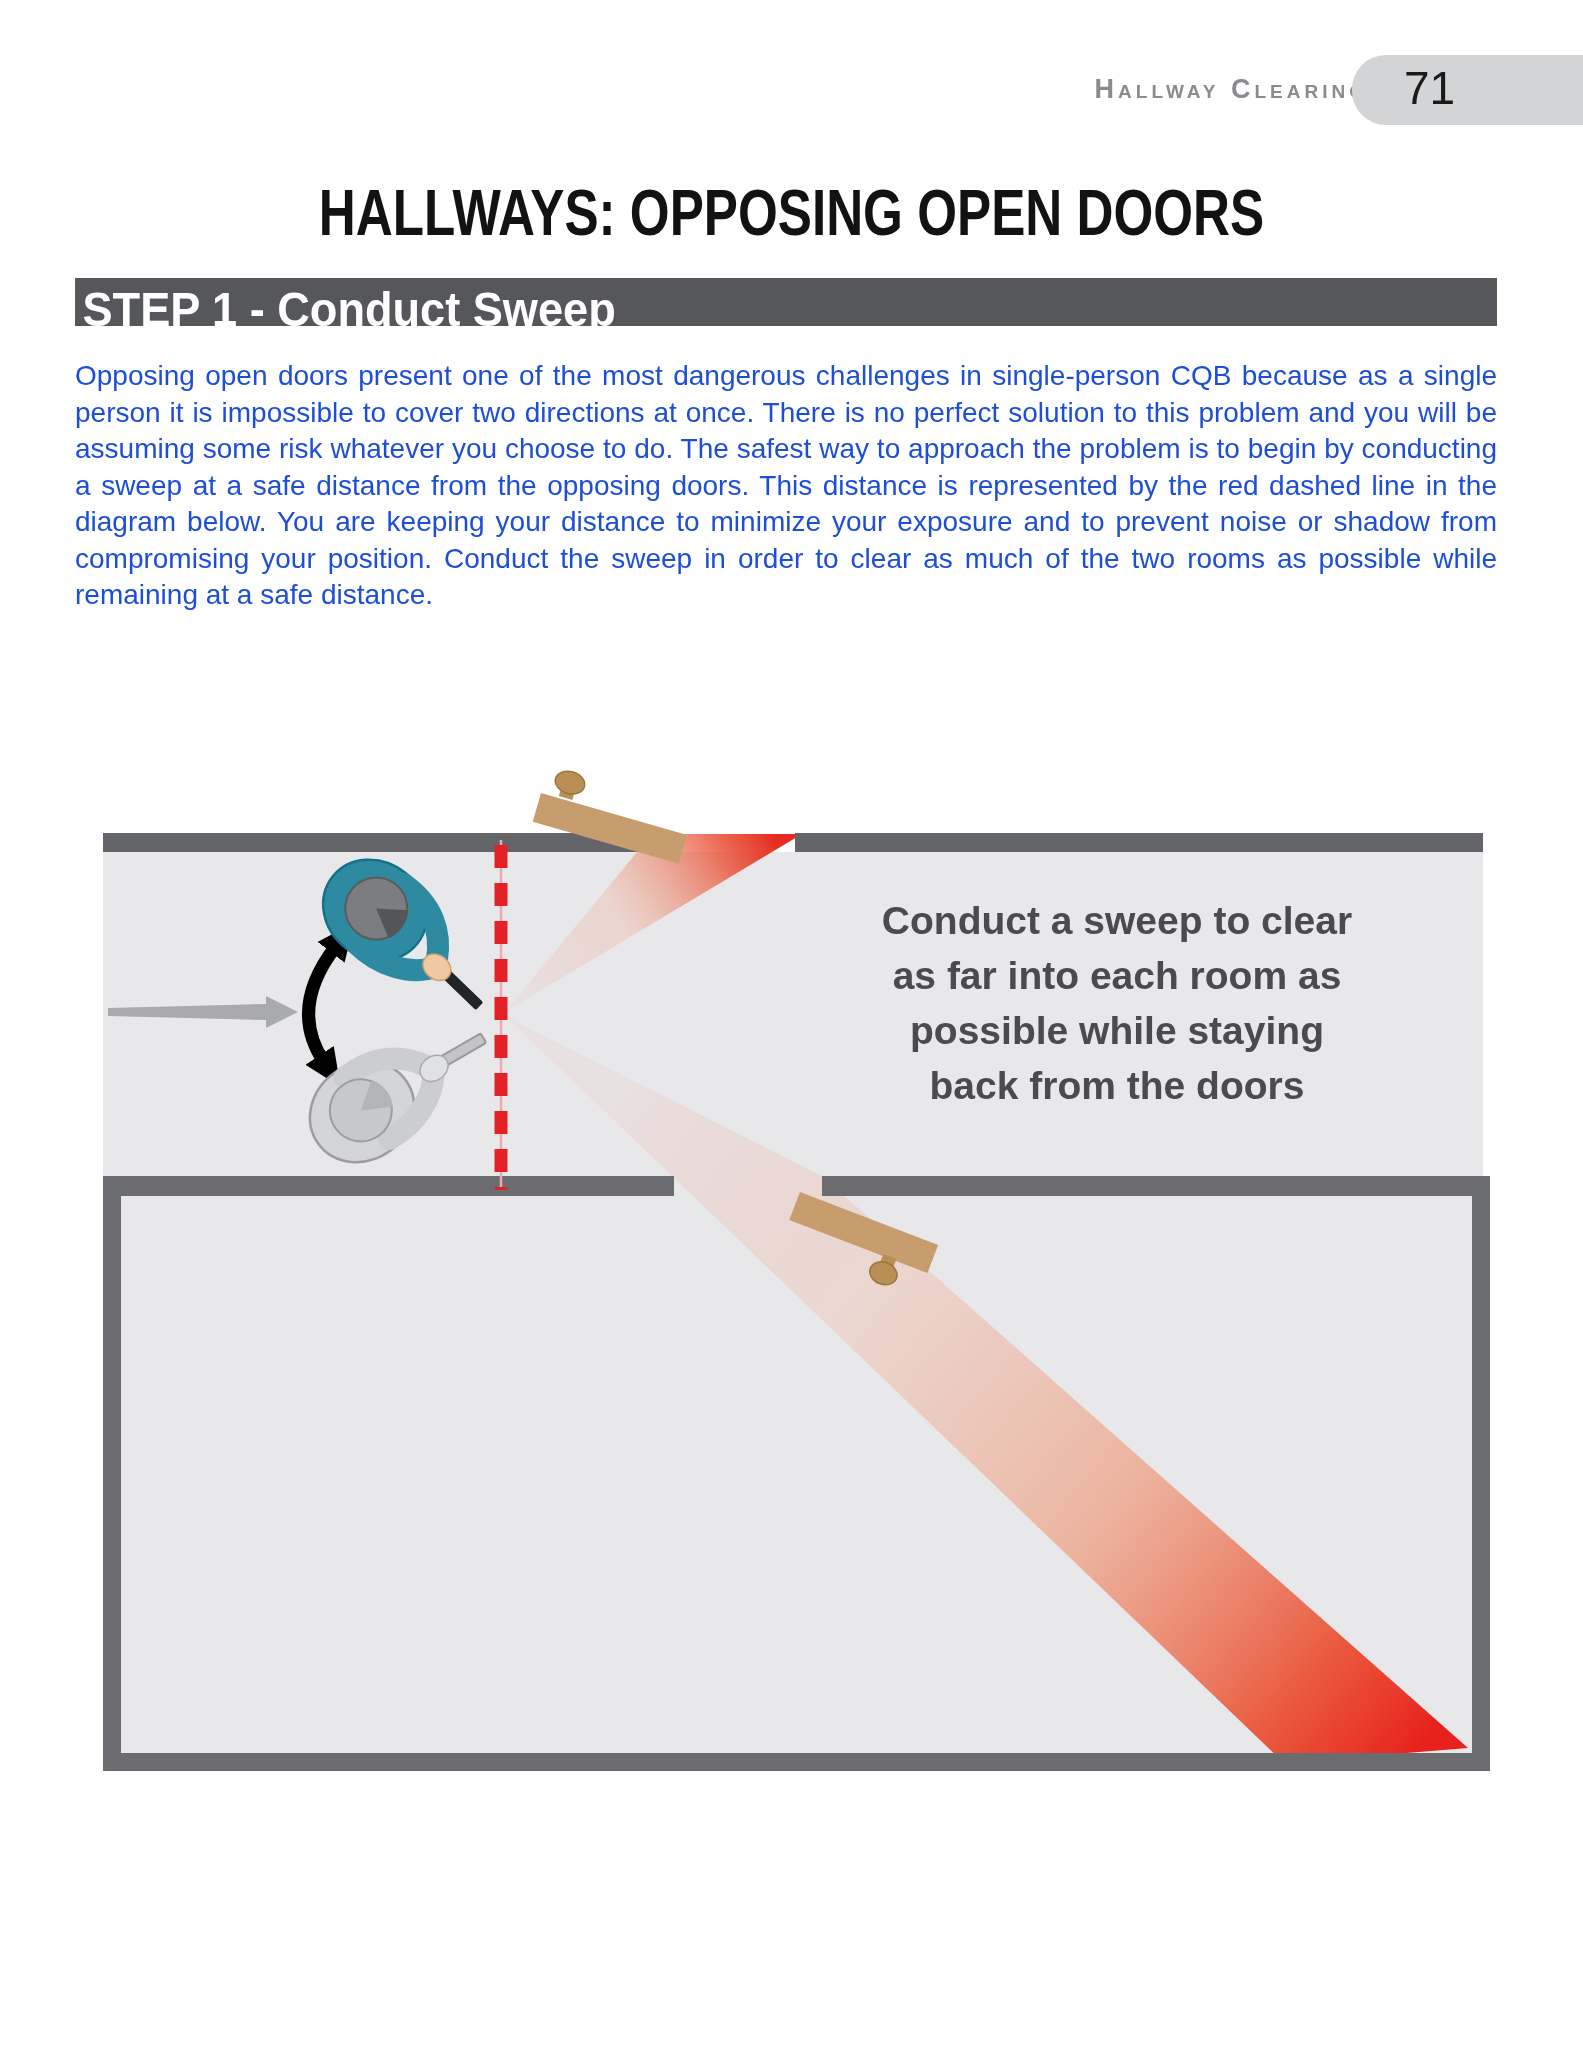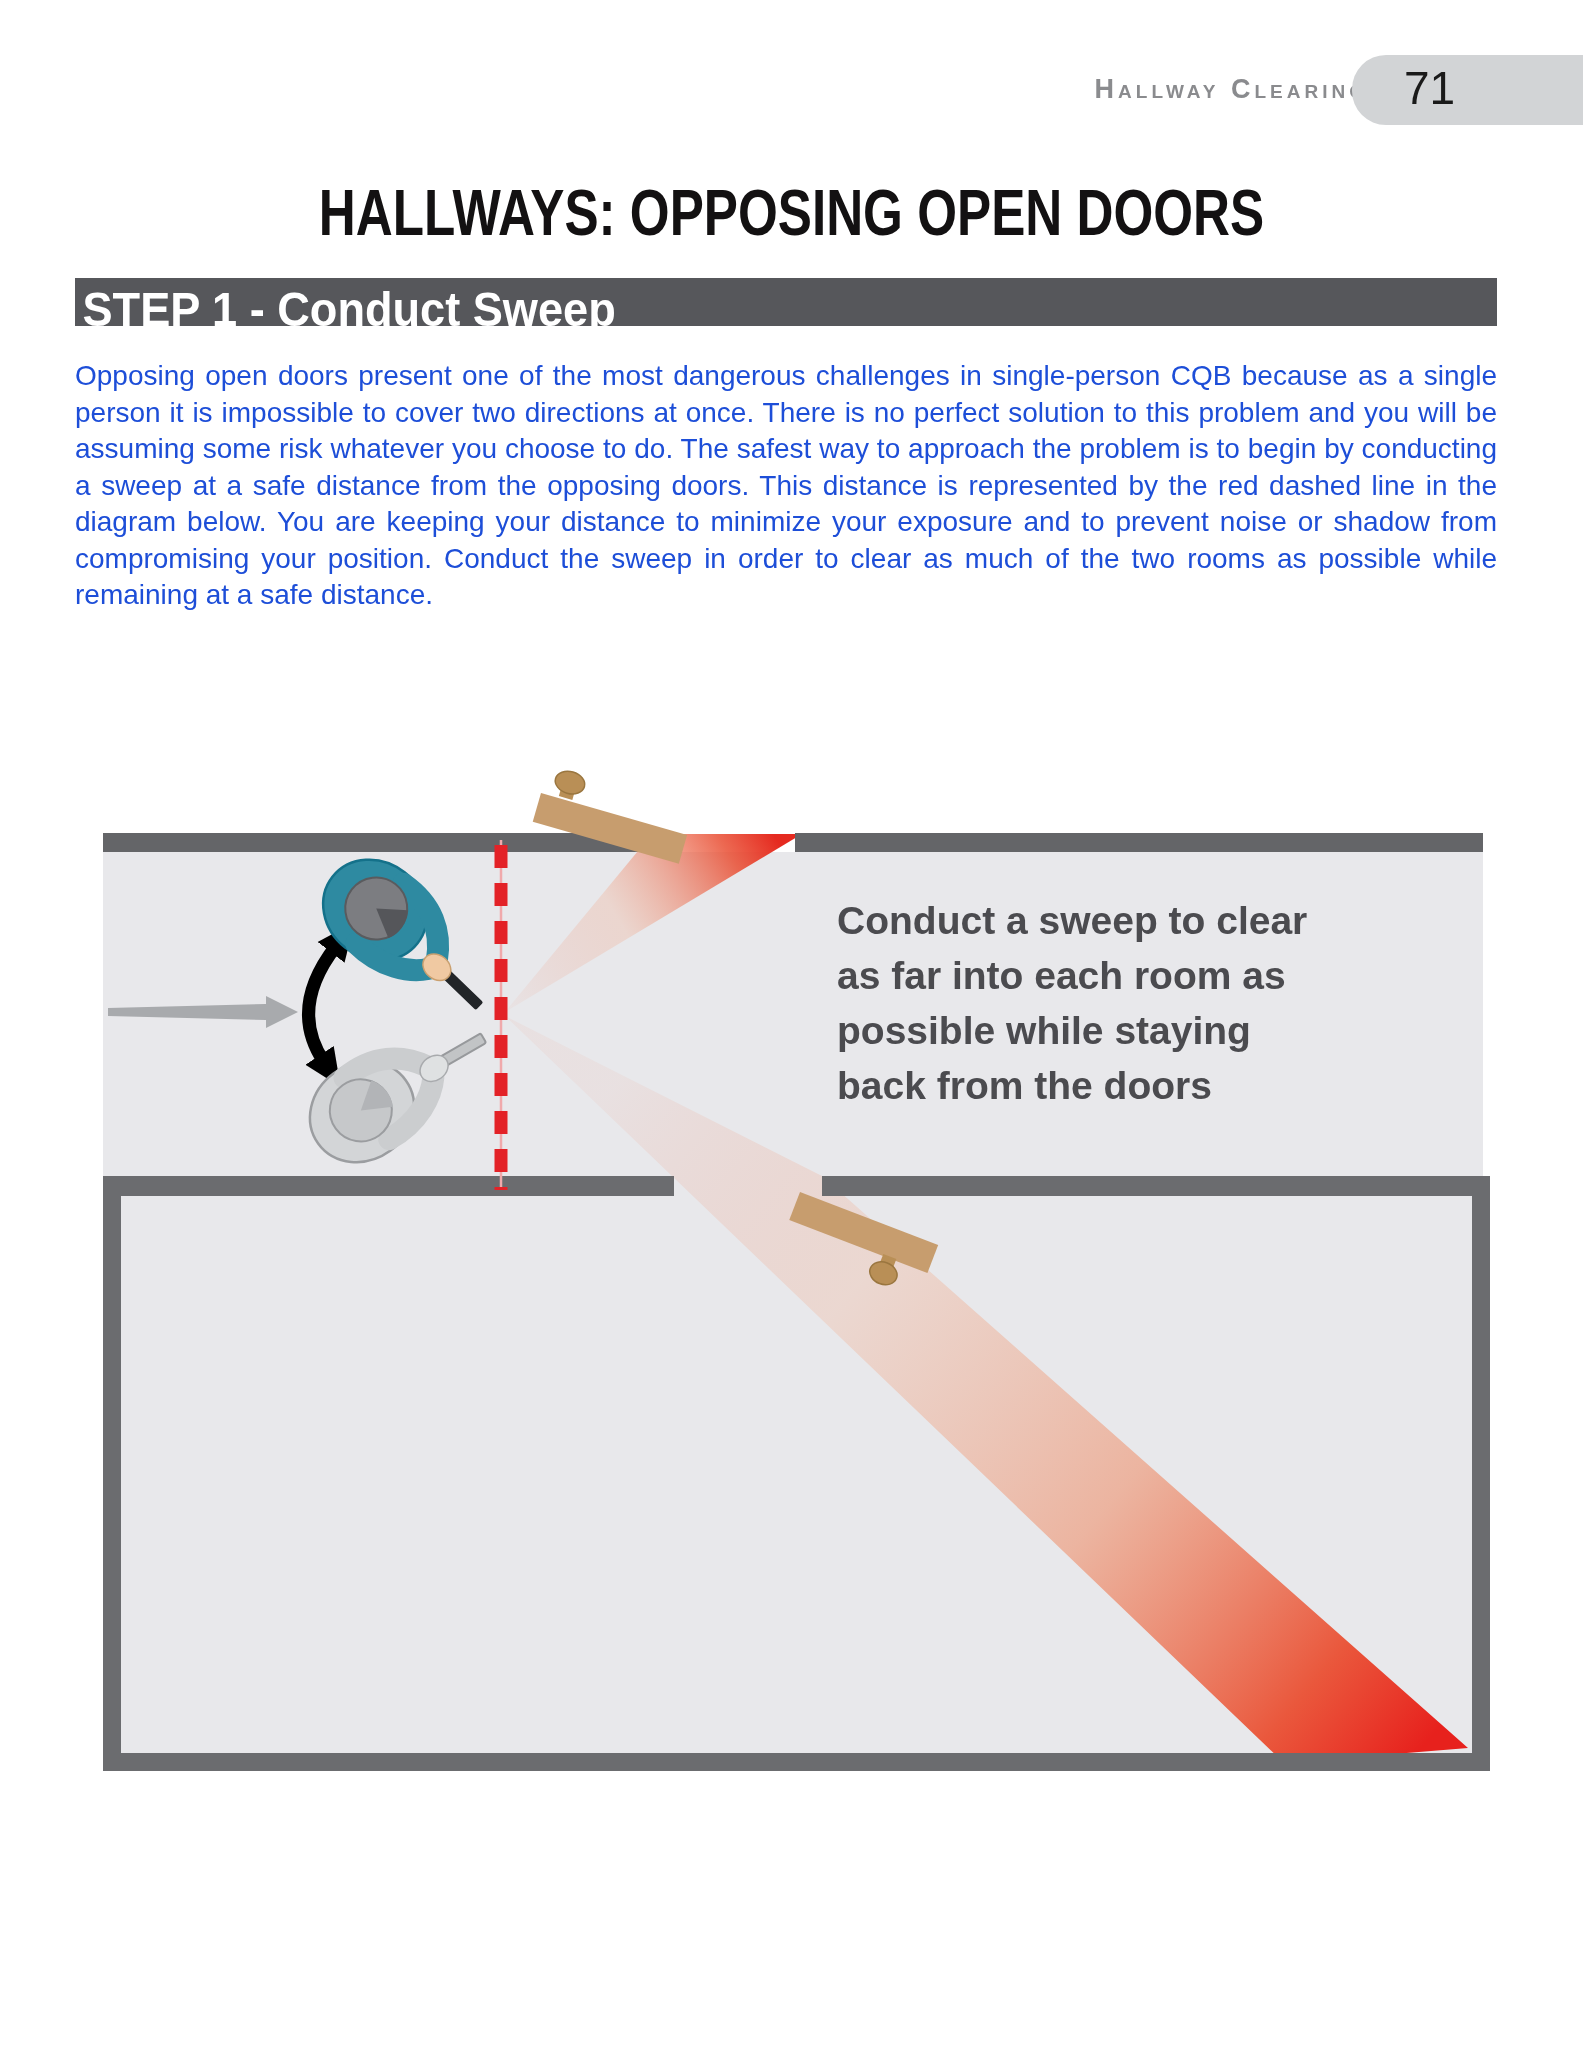--- a/index.html
+++ b/index.html
@@ -34,21 +34,21 @@
     line-height:64px;padding-left:8px;transform:scaleX(0.94);transform-origin:0 50%;
     white-space:nowrap;
   }
   .intro{
     position:absolute;left:75px;top:358px;width:1422px;
     font-size:28px;line-height:36.5px;color:#1d4ed8;text-align:justify;
     text-align-last:left;
   }
   .diagram-svg{position:absolute;left:0;top:0;}
   .diagram-caption{
-    position:absolute;left:837px;top:893px;width:560px;
+    position:absolute;left:837px;top:893px;width:560px;text-align:center;
     font-size:39px;line-height:55px;font-weight:bold;color:#4b4b4f;
     white-space:pre-line;
   }
 </style>
 </head>
 <body>
 
 <div class="running-head">Hallway Clearing</div>
 <div class="page-pill">
   <span>71</span>

